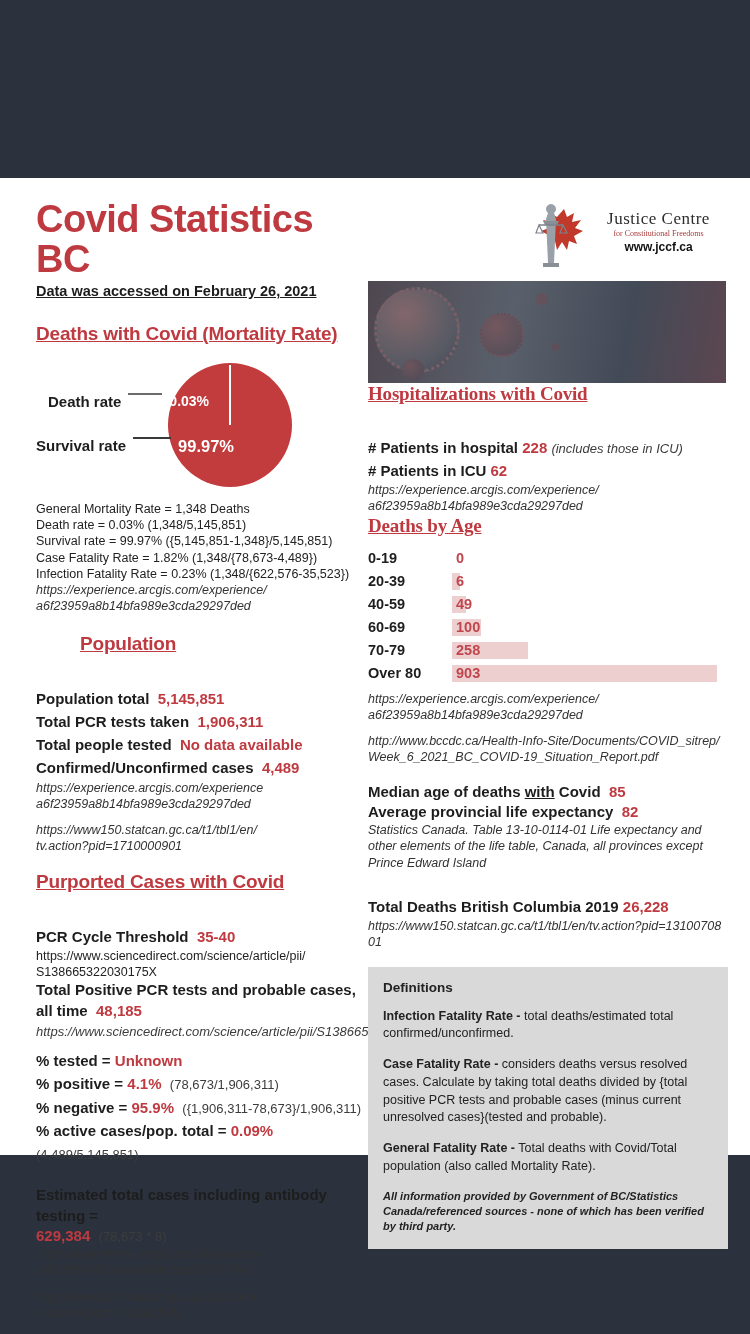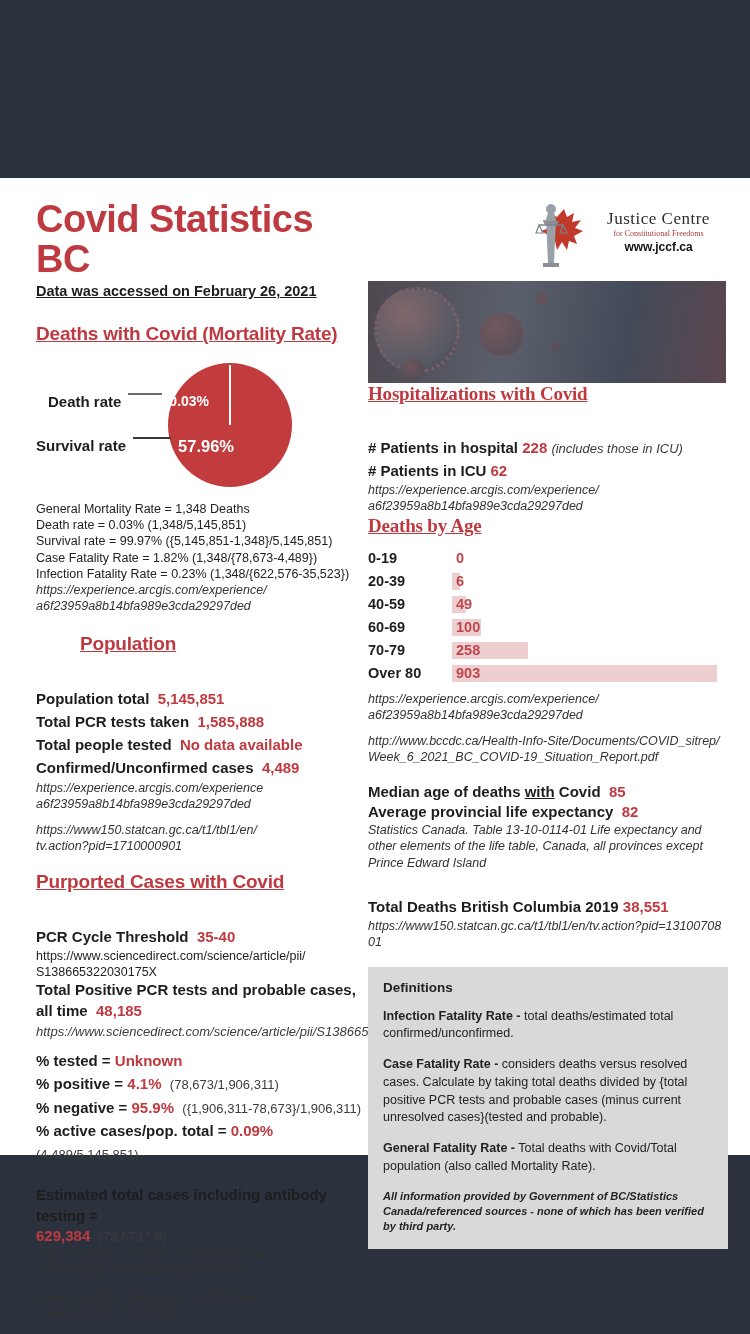--- a/index.html
+++ b/index.html
@@ -102,39 +102,39 @@
       <div class="pie"></div>
       <div class="pie-slice-line"></div>
       <div class="pie-row death">
         <span class="pie-label">Death rate</span>
         <span class="leader l1"></span>
         <span class="pie-val">0.03%</span>
       </div>
       <div class="pie-row survival">
         <span class="pie-label">Survival rate</span>
         <span class="leader l2"></span>
-        <span class="pie-val">57.96%</span>
+        <span class="pie-val">99.97%</span>
       </div>
     </div>
 
     <div class="mt6">
       <div class="small">General Mortality Rate = 1,348 Deaths</div>
       <div class="small">Death rate = 0.03%  (1,348/5,145,851)</div>
       <div class="small">Survival rate = 99.97% ({5,145,851-1,348}/5,145,851)</div>
       <div class="small">Case Fatality Rate =  1.82% (1,348/{78,673-4,489})</div>
       <div class="small">Infection Fatality Rate = 0.23% (1,348/{622,576-35,523})</div>
       <div class="src">https://experience.arcgis.com/experience/</div>
       <div class="src">a6f23959a8b14bfa989e3cda29297ded</div>
     </div>
 
     <div class="sec-head mt18">Population</div>
 
     <div class="mt14">
       <div class="stat-line"><span>Population total</span>&nbsp; <span class="val">5,145,851</span></div>
-      <div class="stat-line"><span>Total PCR tests taken</span>&nbsp; <span class="val">1,585,888</span></div>
+      <div class="stat-line"><span>Total PCR tests taken</span>&nbsp; <span class="val">1,906,311</span></div>
       <div class="stat-line"><span>Total people tested</span>&nbsp; <span class="val">No data available</span></div>
       <div class="stat-line"><span>Confirmed/Unconfirmed cases</span>&nbsp; <span class="val">4,489</span></div>
       <div class="src">https://experience.arcgis.com/experience</div>
       <div class="src">a6f23959a8b14bfa989e3cda29297ded</div>
       <div class="src src-group">https://www150.statcan.gc.ca/t1/tbl1/en/</div>
       <div class="src">tv.action?pid=1710000901</div>
     </div>
 
     <div class="sec-head mt16">Purported Cases with Covid</div>
 
@@ -249,21 +249,21 @@
       <div class="src">Week_6_2021_BC_COVID-19_Situation_Report.pdf</div>
     </div>
 
     <div class="mt16">
       <div class="stat-line" style="line-height:1.35;"><span>Median age of deaths </span><span class="underline">with</span><span> Covid</span>&nbsp; <span class="val">85</span></div>
       <div class="stat-line" style="line-height:1.35;"><span>Average provincial life expectancy</span>&nbsp; <span class="val">82</span></div>
       <div class="src" style="word-break:normal;">Statistics Canada. Table 13-10-0114-01  Life expectancy and other elements of the life table, Canada, all provinces except Prince Edward Island</div>
     </div>
 
     <div class="mt24">
-      <div class="stat-line"><span>Total Deaths British Columbia 2019</span> <span class="val">38,551</span></div>
+      <div class="stat-line"><span>Total Deaths British Columbia 2019</span> <span class="val">26,228</span></div>
       <div class="src">https://www150.statcan.gc.ca/t1/tbl1/en/tv.action?pid=1310070801</div>
     </div>
 
     <div class="def-box">
       <div class="def-head">Definitions</div>
       <div class="def-item"><span class="term">Infection Fatality Rate -</span><span> total deaths/estimated total confirmed/unconfirmed.</span></div>
       <div class="def-item"><span class="term">Case Fatality Rate -</span><span> considers deaths versus resolved cases. Calculate by taking total deaths divided by {total positive PCR tests and probable cases (minus current unresolved cases}(tested and probable).</span></div>
       <div class="def-item"><span class="term">General Fatality Rate -</span><span> Total deaths with Covid/Total population (also called Mortality Rate).</span></div>
       <div class="def-note">All information provided by Government of BC/Statistics Canada/referenced sources - none of which has been verified by third party.</div>
     </div>

